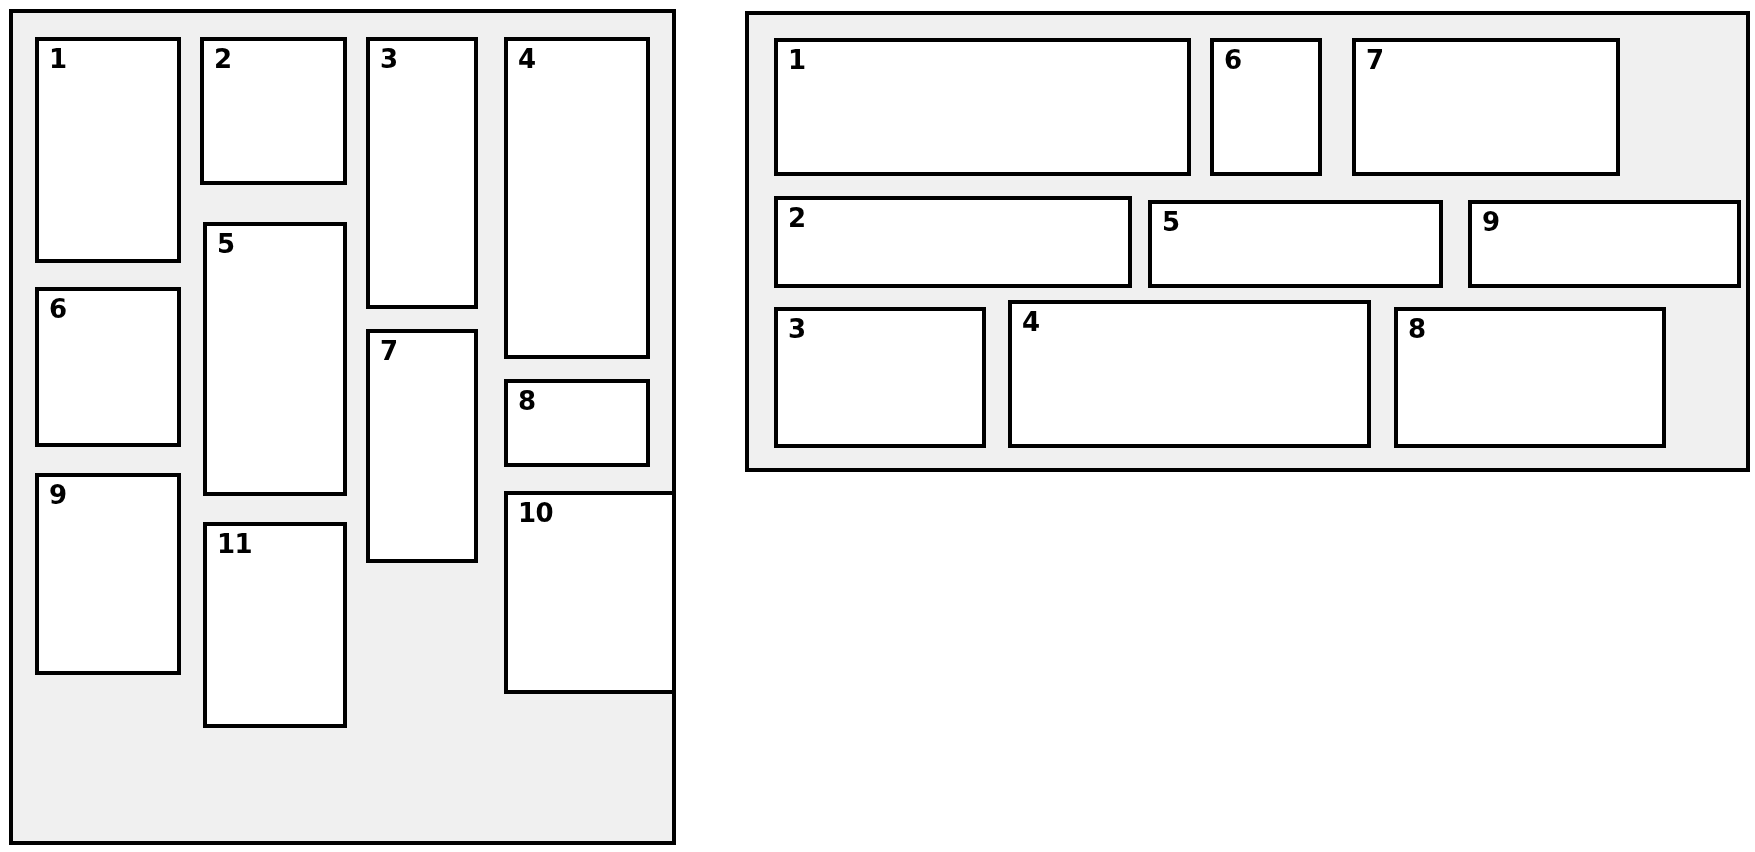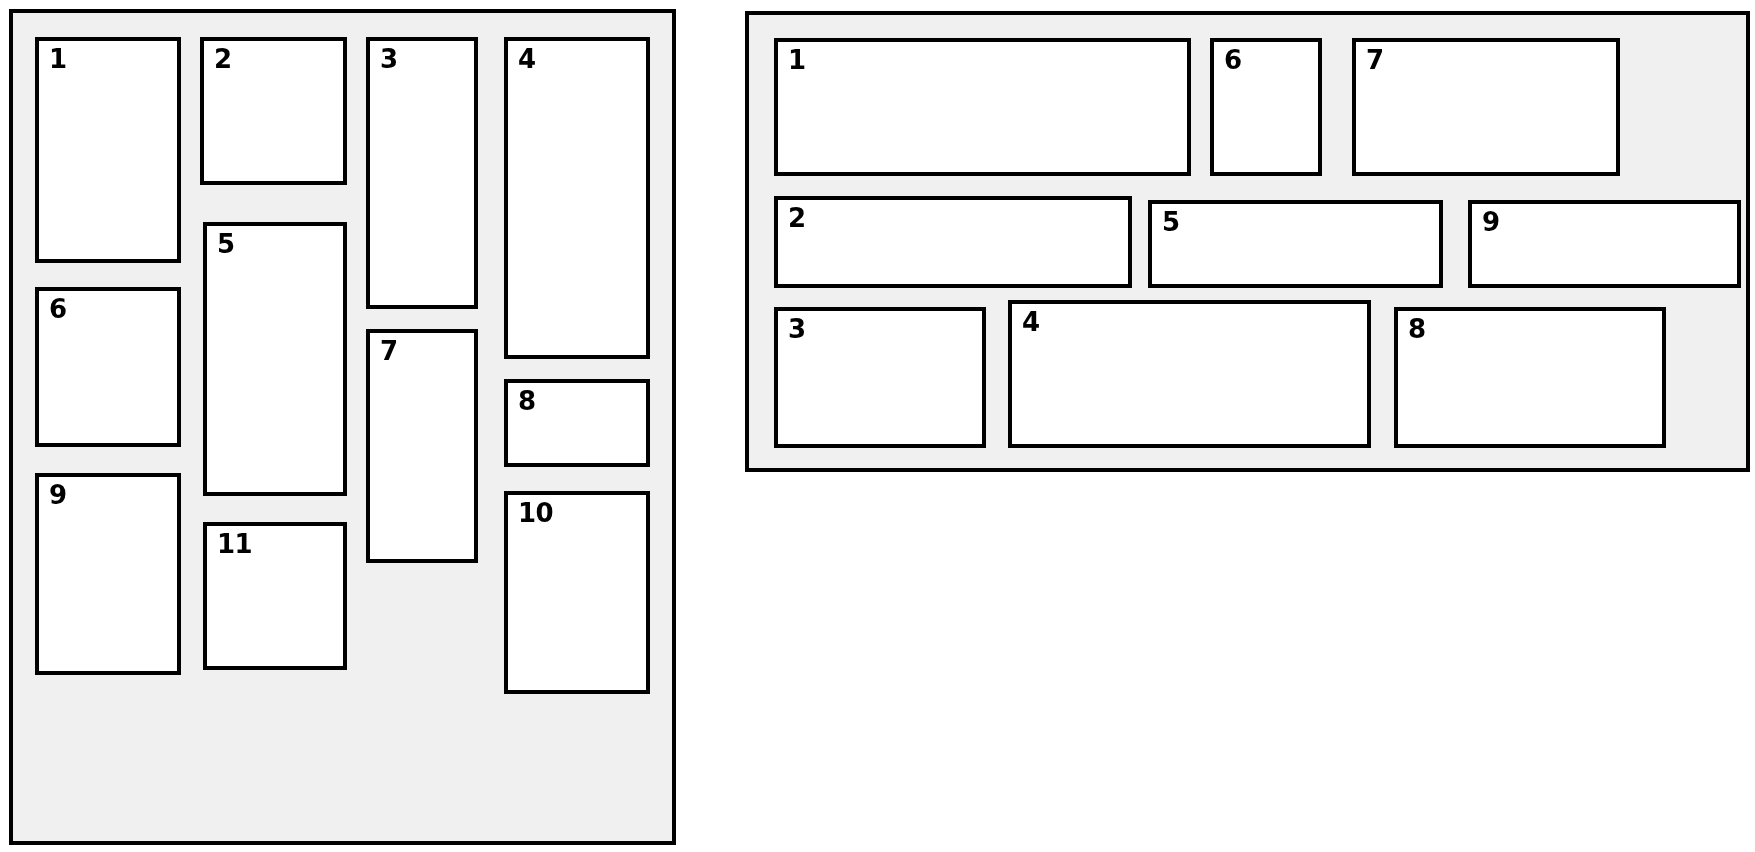--- a/index.html
+++ b/index.html
@@ -71,24 +71,24 @@
       </div>
       <div class="panel" style="left: 353px; top: 316px; width: 112px; height: 234px; background: rgb(255, 255, 255); border-color: rgb(0, 0, 0); border-width: 4px;">
         <span class="panel-label" style="color: rgb(0, 0, 0);">7</span>
       </div>
       <div class="panel" style="left: 491px; top: 366px; width: 146px; height: 88px; background: rgb(255, 255, 255); border-color: rgb(0, 0, 0); border-width: 4px;">
         <span class="panel-label" style="color: rgb(0, 0, 0);">8</span>
       </div>
       <div class="panel" style="left: 22px; top: 460px; width: 146px; height: 202px; background: rgb(255, 255, 255); border-color: rgb(0, 0, 0); border-width: 4px;">
         <span class="panel-label" style="color: rgb(0, 0, 0);">9</span>
       </div>
-      <div class="panel" style="left: 491px; top: 478px; width: 146px; height: 203px; background: rgb(255, 255, 255); border-color: rgb(0, 0, 0); border-width: 4px;">
+      <div class="panel" style="left: 491px; top: 478px; width: 172px; height: 203px; background: rgb(255, 255, 255); border-color: rgb(0, 0, 0); border-width: 4px;">
         <span class="panel-label" style="color: rgb(0, 0, 0);">10</span>
       </div>
-      <div class="panel" style="left: 190px; top: 509px; width: 144px; height: 148px; background: rgb(255, 255, 255); border-color: rgb(0, 0, 0); border-width: 4px;">
+      <div class="panel" style="left: 190px; top: 509px; width: 144px; height: 206px; background: rgb(255, 255, 255); border-color: rgb(0, 0, 0); border-width: 4px;">
         <span class="panel-label" style="color: rgb(0, 0, 0);">11</span>
       </div>
     </div>
     <div class="page" style="left: 745px; top: 11px; width: 1005px; height: 461px; background: rgb(240, 240, 240); border-color: rgb(0, 0, 0); border-width: 4px;">
       <div class="panel" style="left: 25px; top: 23px; width: 417px; height: 138px; background: rgb(255, 255, 255); border-color: rgb(0, 0, 0); border-width: 4px;">
         <span class="panel-label" style="color: rgb(0, 0, 0);">1</span>
       </div>
       <div class="panel" style="left: 461px; top: 23px; width: 112px; height: 138px; background: rgb(255, 255, 255); border-color: rgb(0, 0, 0); border-width: 4px;">
         <span class="panel-label" style="color: rgb(0, 0, 0);">6</span>
       </div>

